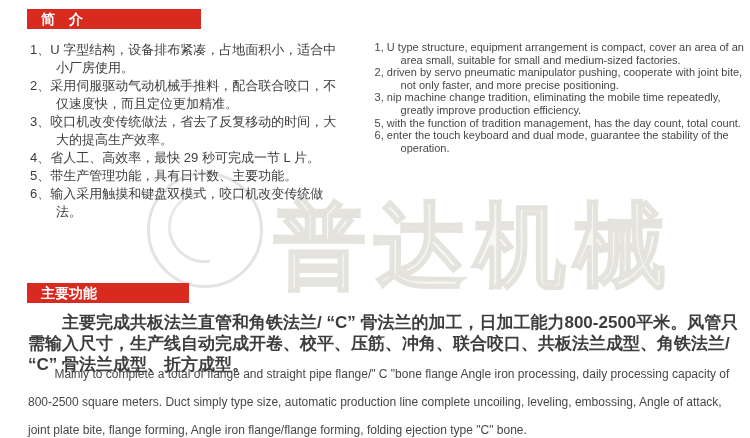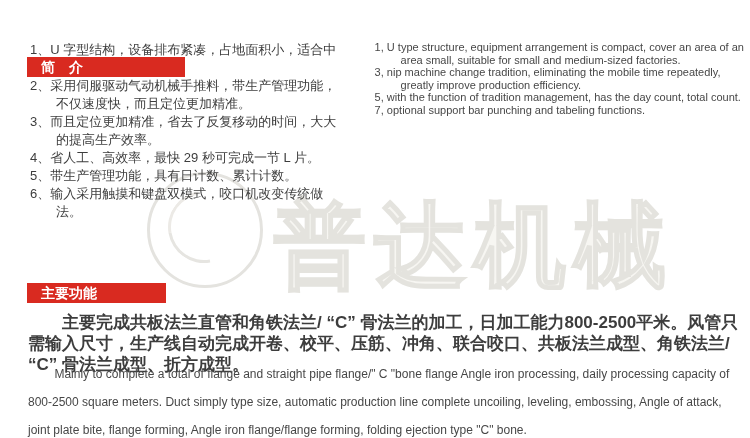--- a/index.html
+++ b/index.html
@@ -24,22 +24,22 @@
     font-size:92px;font-weight:bold;letter-spacing:8px;
     color:#f7f6f2;-webkit-text-stroke:2px #e4e3de;
   }
 
   
   .banner{
     position:absolute;box-sizing:border-box;height:20px;background:#d92a20;
     color:#ffffff;font-weight:bold;font-size:14px;line-height:20px;
     padding-left:14px;z-index:2;
   }
-  .banner-intro{left:27px;top:9px;width:158px;margin-top:48px;}
-  .banner-func{left:27px;top:283px;width:139px;}
+  .banner-intro{left:27px;top:9px;width:174px;}
+  .banner-func{left:27px;top:283px;width:162px;}
 
   
   .columns{position:absolute;left:30px;top:41px;width:716px;display:flex;z-index:1;}
   .col-zh{width:326px;font-size:13px;line-height:18px;color:#3d3d3d;}
   .col-en{width:380px;margin-left:26px;font-size:11px;line-height:12.6px;color:#474747;}
   .feature-list{list-style:none;margin:0;padding:0;}
   .col-zh .feature-list li{padding-left:26px;text-indent:-26px;}
   .col-en .feature-list li{padding-left:26px;text-indent:-26px;}
   .item-num{display:inline;}
 
@@ -60,33 +60,34 @@
 
   <div class="wm-logo"></div>
   <div class="wm-text">普达机械</div>
 
   <div class="banner banner-intro">简　介</div>
 
   <div class="columns">
     <div class="col-zh">
       <ul class="feature-list">
         <li><span class="item-num">1、</span><span>U 字型结构，设备排布紧凑，占地面积小，适合中小厂房使用。</span></li>
-        <li><span class="item-num">2、</span><span>采用伺服驱动气动机械手推料，带生产管理功能，不仅速度快，而且定位更加精准。</span></li>
-        <li><span class="item-num">3、</span><span>而且定位更加精准，省去了反复移动的时间，大大的提高生产效率。</span></li>
+        <li><span class="item-num">2、</span><span>采用伺服驱动气动机械手推料，配合联合咬口，不仅速度快，而且定位更加精准。</span></li>
+        <li><span class="item-num">3、</span><span>咬口机改变传统做法，省去了反复移动的时间，大大的提高生产效率。</span></li>
         <li><span class="item-num">4、</span><span>省人工、高效率，最快 29 秒可完成一节 L 片。</span></li>
-        <li><span class="item-num">5、</span><span>带生产管理功能，具有日计数、累计计数。</span></li>
+        <li><span class="item-num">5、</span><span>带生产管理功能，具有日计数、主要功能。</span></li>
         <li><span class="item-num">6、</span><span>输入采用触摸和键盘双模式，咬口机改变传统做法。</span></li>
       </ul>
     </div>
     <div class="col-en">
       <ul class="feature-list">
         <li><span class="item-num">1,</span> <span>U type structure, equipment arrangement is compact, cover an area of an area small, suitable for small and medium-sized factories.</span></li>
+        <li><span class="item-num">2,</span> <span>driven by servo pneumatic manipulator pushing, cooperate with joint bite, not only faster, and more precise positioning.</span></li>
         <li><span class="item-num">3,</span> <span>nip machine change tradition, eliminating the mobile time repeatedly, greatly improve production efficiency.</span></li>
         <li><span class="item-num">5,</span> <span>with the function of tradition management, has the day count, total count.</span></li>
-        <li><span class="item-num">7,</span> <span>optional support bar punching and tabeling functions.</span></li>
+        <li><span class="item-num">6,</span> <span>enter the touch keyboard and dual mode, guarantee the stability of the operation.</span></li>
       </ul>
     </div>
   </div>
 
   <div class="banner banner-func">主要功能</div>
 
   <p class="func-zh">主要完成共板法兰直管和角铁法兰/ “C” 骨法兰的加工，日加工能力800-2500平米。风管只需输入尺寸，生产线自动完成开卷、校平、压筋、冲角、联合咬口、共板法兰成型、角铁法兰/ “C” 骨法兰成型、折方成型。</p>
   <p class="func-en">Mainly to complete a total of flange and straight pipe flange/" C "bone flange Angle iron processing, daily processing capacity of 800-2500 square meters. Duct simply type size, automatic production line complete uncoiling, leveling, embossing, Angle of attack, joint plate bite, flange forming, Angle iron flange/flange forming, folding ejection type "C" bone.</p>
 
 </div>

